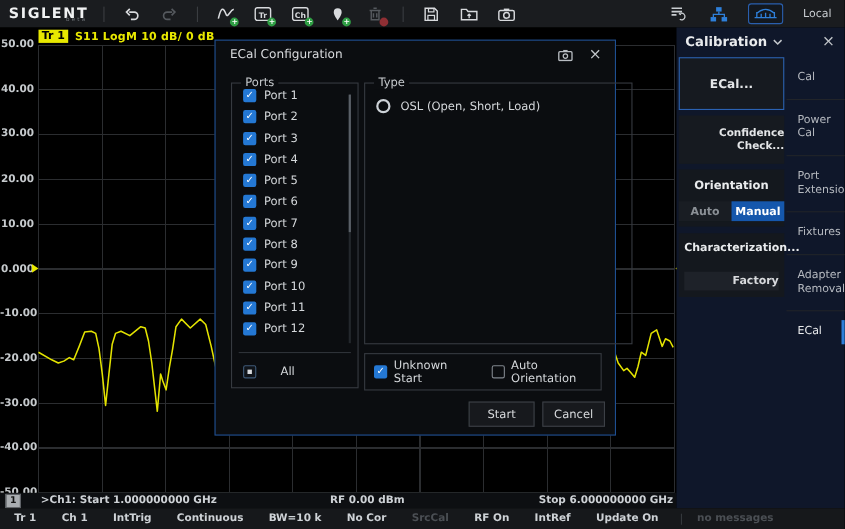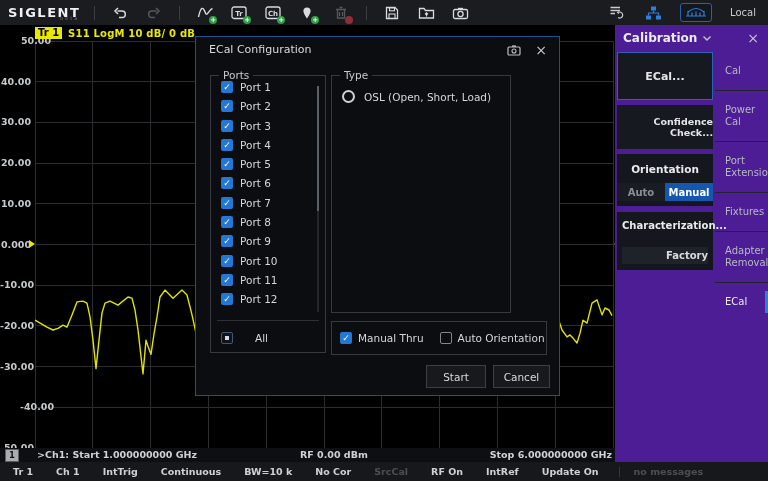--- a/index.html
+++ b/index.html
@@ -34,21 +34,21 @@
   .ref-tri-right{position:absolute;left:614px;top:215px;width:0;height:0;
     border-right:6px solid #e8e800;border-top:4px solid transparent;border-bottom:4px solid transparent;}
   .channel-bar{position:absolute;left:0;bottom:0;width:615px;height:14px;background:#0d0f12;
                font-size:9.5px;font-weight:bold;color:#ced2d6;}
   .ch-badge{position:absolute;left:5px;top:1px;background:#a9adb1;color:#141414;font-size:8.5px;
             font-weight:bold;padding:0 3px;height:11px;line-height:11px;border:1px solid #5a5e62;}
   .ch-left{position:absolute;left:37px;top:1px;}
   .ch-center{position:absolute;left:300px;top:1px;}
   .ch-right{position:absolute;right:3px;top:1px;}
   
-  .sidebar{position:relative;width:153px;height:437px;background:#4c1d95;}
+  .sidebar{position:relative;width:153px;height:437px;background:#0f172a;}
   .sb-header{position:absolute;top:0;left:0;right:0;height:26px;display:flex;align-items:center;padding:0 9px 0 8px;}
   .sb-title{font-size:12px;font-weight:bold;color:#e9ebed;margin-right:5px;}
   .sb-close{margin-left:auto;color:#c2c6ca;font-size:14px;line-height:14px;cursor:default;}
   .sb-left{position:absolute;left:2px;top:27px;width:96px;}
   .sb-btn{background:#161a20;margin-bottom:5px;display:flex;align-items:center;justify-content:center;
           font-weight:bold;color:#e4e6e8;text-align:right;box-sizing:border-box;}
   .sb-btn.ecal{height:48px;border:1px solid #2b62b2;font-size:11px;}
   .sb-btn.confidence{height:44px;font-size:9.5px;}
   .orientation-panel{background:#14181e;height:52px;margin-bottom:6px;}
   .orient-label{text-align:center;font-weight:bold;font-size:10.5px;color:#e9ebed;padding-top:9px;}
@@ -82,21 +82,21 @@
   .checkbox.checked{background:#2478d4;border:none;}
   .checkbox.checked::after{content:"✓";position:absolute;inset:0;color:#fff;font-size:9px;line-height:12px;
                            text-align:center;font-weight:bold;}
   .checkbox.indeterminate{border:1px solid #3f5a78;background:#10141a;}
   .checkbox.indeterminate::after{content:"";position:absolute;inset:3px;background:#d8dadd;}
   .port-label{font-size:10.5px;color:#d5d8db;}
   .ports-scrollbar{position:absolute;right:6px;top:10px;width:2px;height:226px;background:#23272c;}
   .ports-thumb{position:absolute;top:0;left:0;width:2px;height:125px;background:#5a6067;}
   .ports-divider{position:absolute;left:6px;right:6px;top:244px;height:1px;background:#2e3238;}
   .all-row{position:absolute;left:10px;top:252px;display:flex;gap:22px;align-items:center;height:19px;}
-  .type-fs{left:135px;top:38px;width:180px;height:238px;}
+  .type-fs{left:135px;top:38px;width:244px;height:238px;}
   .type-rows{position:absolute;top:8px;left:10px;text-align:center;}
   .radio-row{display:flex;align-items:center;gap:9px;height:25px;}
   .radio{width:13px;height:13px;border-radius:50%;box-sizing:border-box;border:2px solid #cdd2d7;flex:none;position:relative;}
   .radio.selected{border:2px solid #1a6fd4;background:#1557ac;}
   .radio.selected::after{content:"";position:absolute;left:2px;top:2px;width:5px;height:5px;border-radius:50%;background:#4d9fff;}
   .radio-label{font-size:10.5px;color:#d5d8db;}
   .options-fs{left:135px;top:284px;width:216px;height:34px;display:flex;align-items:center;gap:16px;padding-left:8px;}
   .opt-row{display:flex;align-items:center;gap:6px;}
   .dlg-btn{position:absolute;background:#17191d;border:1px solid #3c4046;color:#d8dadd;font-size:10.5px;
            display:flex;align-items:center;justify-content:center;box-sizing:border-box;}
@@ -238,30 +238,30 @@
         <line x1="497.4" y1="16" x2="497.4" y2="423" stroke="#2b2d30" stroke-width="1" shape-rendering="crispEdges"></line>
         <line x1="35" y1="341.6" x2="613" y2="341.6" stroke="#2b2d30" stroke-width="1" shape-rendering="crispEdges"></line>
         <line x1="555.2" y1="16" x2="555.2" y2="423" stroke="#2b2d30" stroke-width="1" shape-rendering="crispEdges"></line>
         <line x1="35" y1="382.3" x2="613" y2="382.3" stroke="#2b2d30" stroke-width="1" shape-rendering="crispEdges"></line>
         <line x1="613" y1="16" x2="613" y2="423" stroke="#2b2d30" stroke-width="1" shape-rendering="crispEdges"></line>
         <line x1="35" y1="423" x2="613" y2="423" stroke="#2b2d30" stroke-width="1" shape-rendering="crispEdges"></line>
         <polyline points="35,295.2 47,302.1 53,305.0 58,303.3 63,300.1 67,302.1 72,289.9 77,276.9 83,276.1 87,278.1 90,291.9 93,315.1 96,343.6 99,315.1 102,287.9 105,278.1 110,276.1 118,280.1 128,272.0 132,273.2 135,285.0 138,305.0 143,348.9 146,315.1 148,321.3 151,329.4 154,309.0 157,291.9 160,272.0 165,265.1 173,273.2 182,265.1 187,270.0 192,289.9 196,308.2" fill="none" stroke="#e3e300" stroke-width="1.4" stroke-linejoin="round"></polyline>
         <polyline points="558,293.2 562,305.0 567,311.9 570,309.9 573,313.1 577,318.0 580,308.2 583,295.2 587,298.1 592,278.1 597,274.9 602,289.9 605,283.0 609,285.0 612,290.7" fill="none" stroke="#e3e300" stroke-width="1.4" stroke-linejoin="round"></polyline>
       </svg>
     <div id="y-labels">
-        <div class="y-label" style="top: 10px; margin-left: 20px;">50.00</div>
+        <div class="y-label" style="top: 10px;">50.00</div>
         <div class="y-label" style="top: 50.7px;">40.00</div>
         <div class="y-label" style="top: 91.4px;">30.00</div>
         <div class="y-label" style="top: 132.1px;">20.00</div>
         <div class="y-label" style="top: 172.8px;">10.00</div>
         <div class="y-label" style="top: 213.5px;">0.000</div>
         <div class="y-label" style="top: 254.2px;">-10.00</div>
         <div class="y-label" style="top: 294.9px;">-20.00</div>
         <div class="y-label" style="top: 335.6px;">-30.00</div>
-        <div class="y-label" style="top: 376.3px; padding-left: 20px;">-40.00</div>
+        <div class="y-label" style="top: 376.3px;">-40.00</div>
         <div class="y-label" style="top: 417px;">-50.00</div>
       </div>
     <div class="ref-tri-left"></div>
     <div class="ref-tri-right"></div>
     <div class="channel-bar">
       <span class="ch-badge">1</span>
       <span class="ch-left">&gt;Ch1: Start 1.000000000 GHz</span>
       <span class="ch-center">RF 0.00 dBm</span>
       <span class="ch-right">Stop 6.000000000 GHz</span>
     </div>
@@ -415,21 +415,21 @@
           <span class="radio-label">OSL (Open, Short, Load)</span>
         </div>
 
       </div>
   </div>
 
   <div class="fieldset options-fs">
 
       <div class="opt-row">
         <div class="checkbox checked"></div>
-        <span class="port-label">Manual Thru</span>
+        <span class="port-label">Unknown Start</span>
       </div>
 
       <div class="opt-row">
         <div class="checkbox"></div>
         <span class="port-label">Auto Orientation</span>
       </div>
     </div>
 
   <div class="dlg-btn start-btn">Start</div>
   <div class="dlg-btn cancel-btn">Cancel</div>

